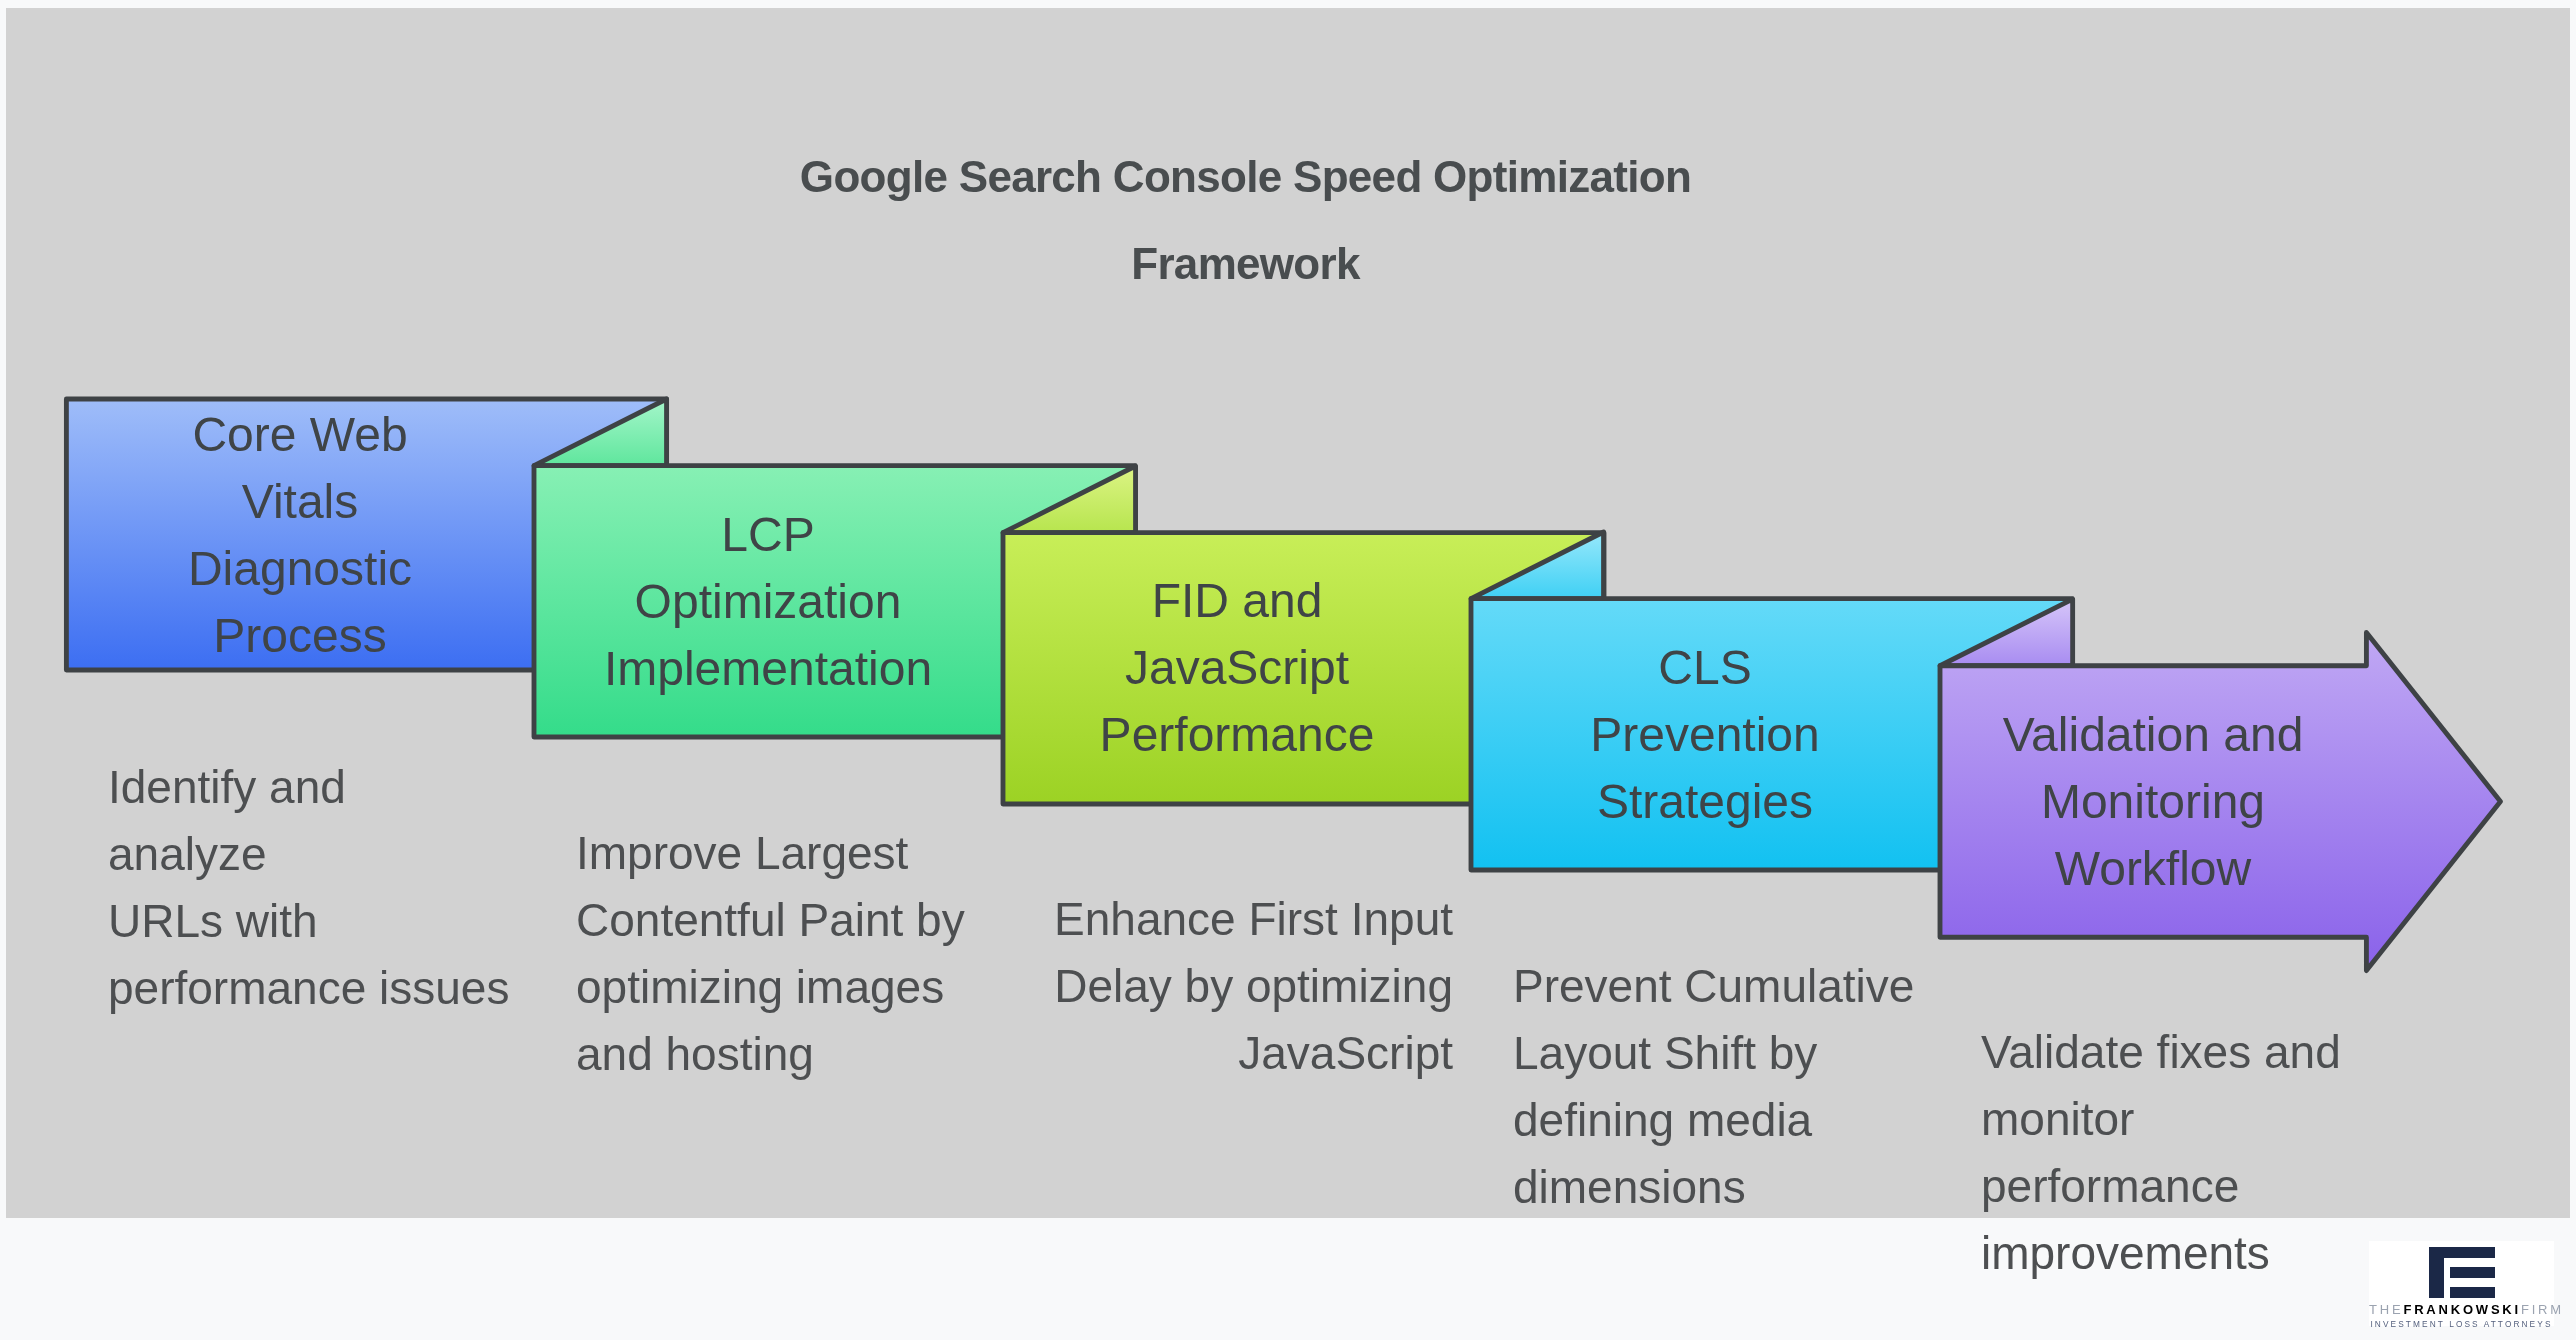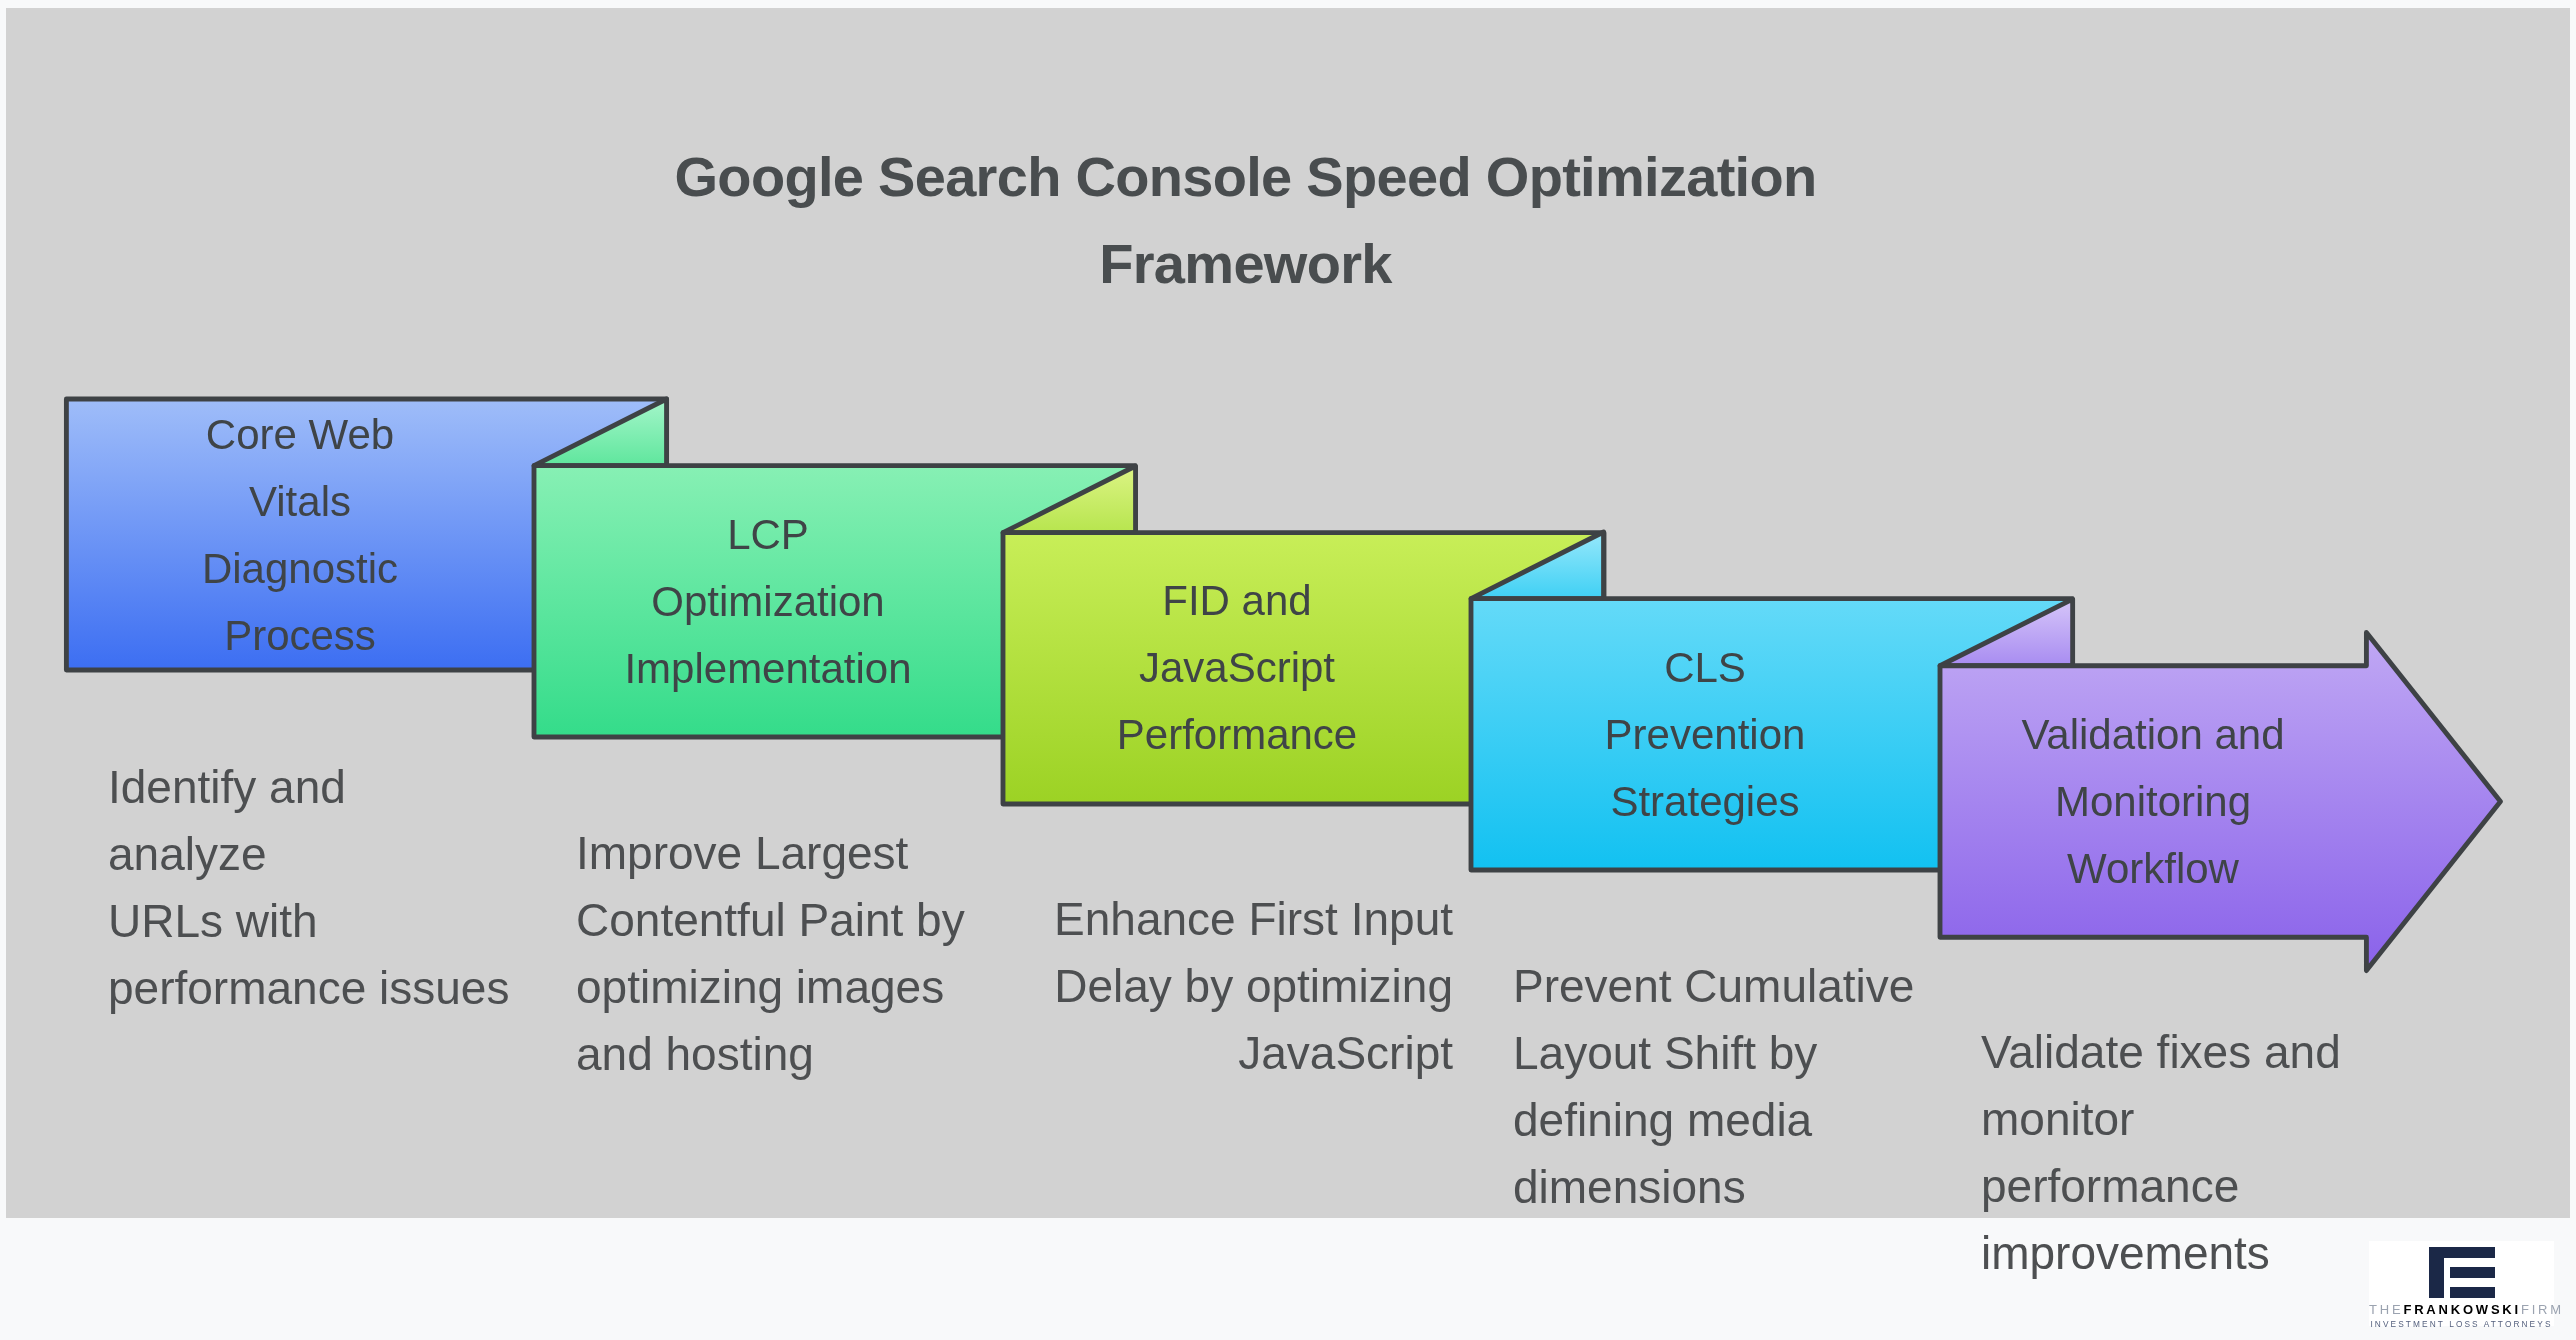--- a/index.html
+++ b/index.html
@@ -18,35 +18,35 @@
     position: absolute;
     left: 5.6px; top: 8.3px;
     width: 2564px; height: 1210px;
     background: #d2d2d2;
   }
   .main-title {
     position: absolute;
     left: 0; top: 133px;
     width: 2491px;
     text-align: center;
-    font-size: 56px;
+    font-size: 44px;
     font-weight: bold;
     line-height: 87px;
     color: #494d4f;
     white-space: pre-line;
     letter-spacing: -0.7px;
   }
   .step-svg { position: absolute; overflow: visible; }
   .step-title {
     position: absolute;
     display: flex;
     align-items: center;
     justify-content: center;
     text-align: center;
-    font-size: 42px;
+    font-size: 48px;
     line-height: 67px;
     color: #3f4447;
     white-space: pre-line;
   }
   .step-desc {
     position: absolute;
     font-size: 46px;
     line-height: 67px;
     color: #4d4f51;
     white-space: pre-line;

